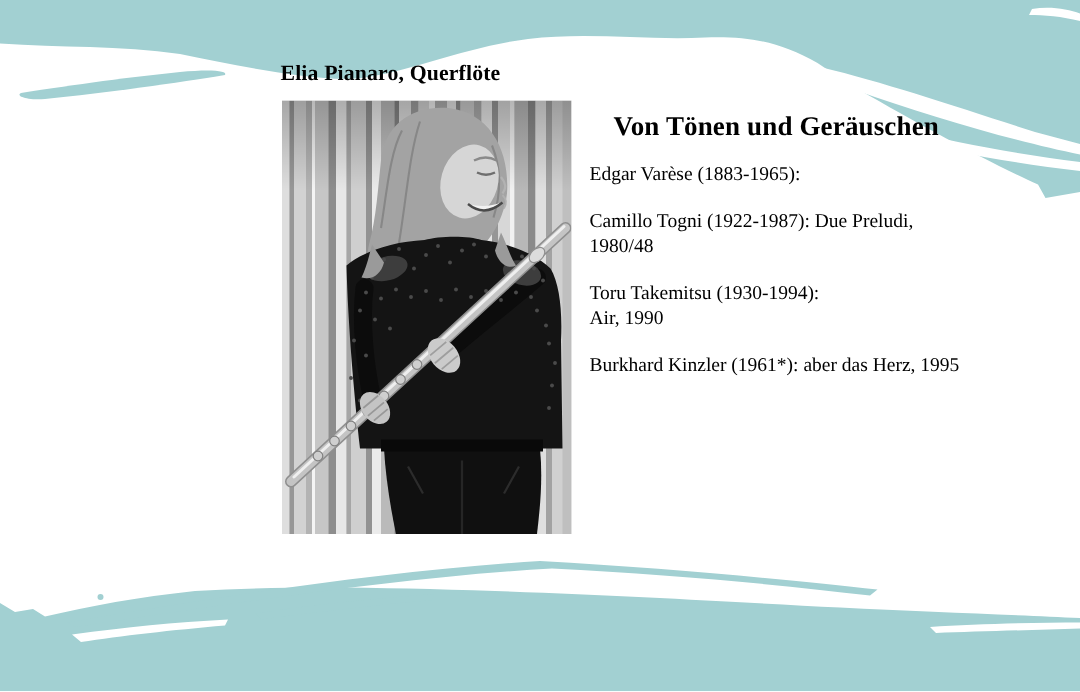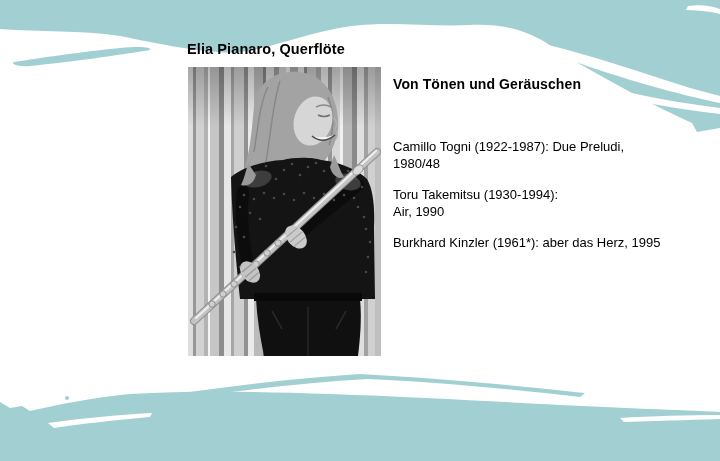--- a/index.html
+++ b/index.html
@@ -1,34 +1,34 @@
 <!DOCTYPE html>
 <html><head>
 <meta charset="utf-8">
 <style>
   html,body{margin:0;padding:0;background:#ffffff;}
   .stage{
     position:relative;width:720px;height:461px;background:#ffffff;
-    overflow:hidden;font-family:Liberation Sans, sans-serif;color:#000;
+    overflow:hidden;font-family:Liberation Serif, serif;color:#000;
   }
   .brush{position:absolute;left:0;width:720px;pointer-events:none;}
   .brush-top{top:0;height:145px;}
   .brush-bottom{bottom:0;height:90px;}
   .artist-title{
     position:absolute;left:187px;top:41px;margin:0;
     font-size:14.5px;font-weight:bold;line-height:16px;letter-spacing:.1px;
   }
   .photo{
     position:absolute;left:188px;top:67px;width:193px;height:289px;
     overflow:hidden;background:#cfcfcf;
   }
   .photo svg{display:block;}
   .program{position:absolute;left:393px;top:76px;width:320px;}
   .program h2{
-    margin:0 0 14px 0;font-size:14px;font-weight:bold;line-height:17px;letter-spacing:.1px;
+    margin:0 0 14px 16px;font-size:18px;font-weight:bold;line-height:17px;letter-spacing:.1px;
   }
   .program p{
     margin:0 0 14px 0;font-size:13px;line-height:17px;white-space:nowrap;
   }
 </style>
 </head>
 <body>
 
 <div class="stage">
 
@@ -215,21 +215,21 @@
           <path d="M56,200 L69,200 M55,206 L69,206 M56,211 L68,211" stroke="#989898" stroke-width="1.2"></path>
         </g>
       </g>
     </svg>
   </div>
 
   <div class="program">
     <h2>Von Tönen und Geräuschen</h2>
 
     <p>
-      <br>
+      <span>Edgar Varèse (1883-1965):</span><br>
     </p>
 
     <p>
       <span>Camillo Togni (1922-1987): Due Preludi,</span><br>
       <span>1980/48</span>
     </p>
 
     <p>
       <span>Toru Takemitsu (1930-1994):</span><br>
       <span>Air, 1990</span>

